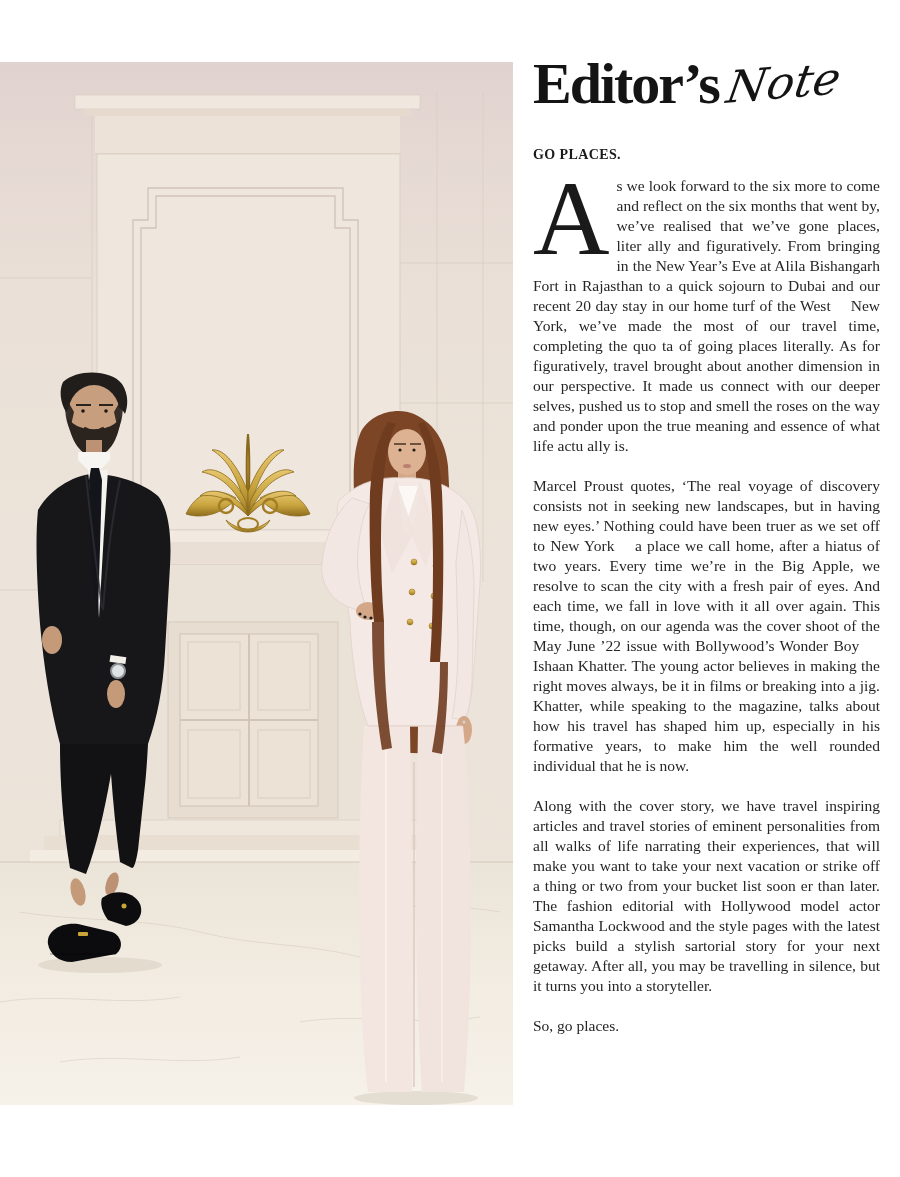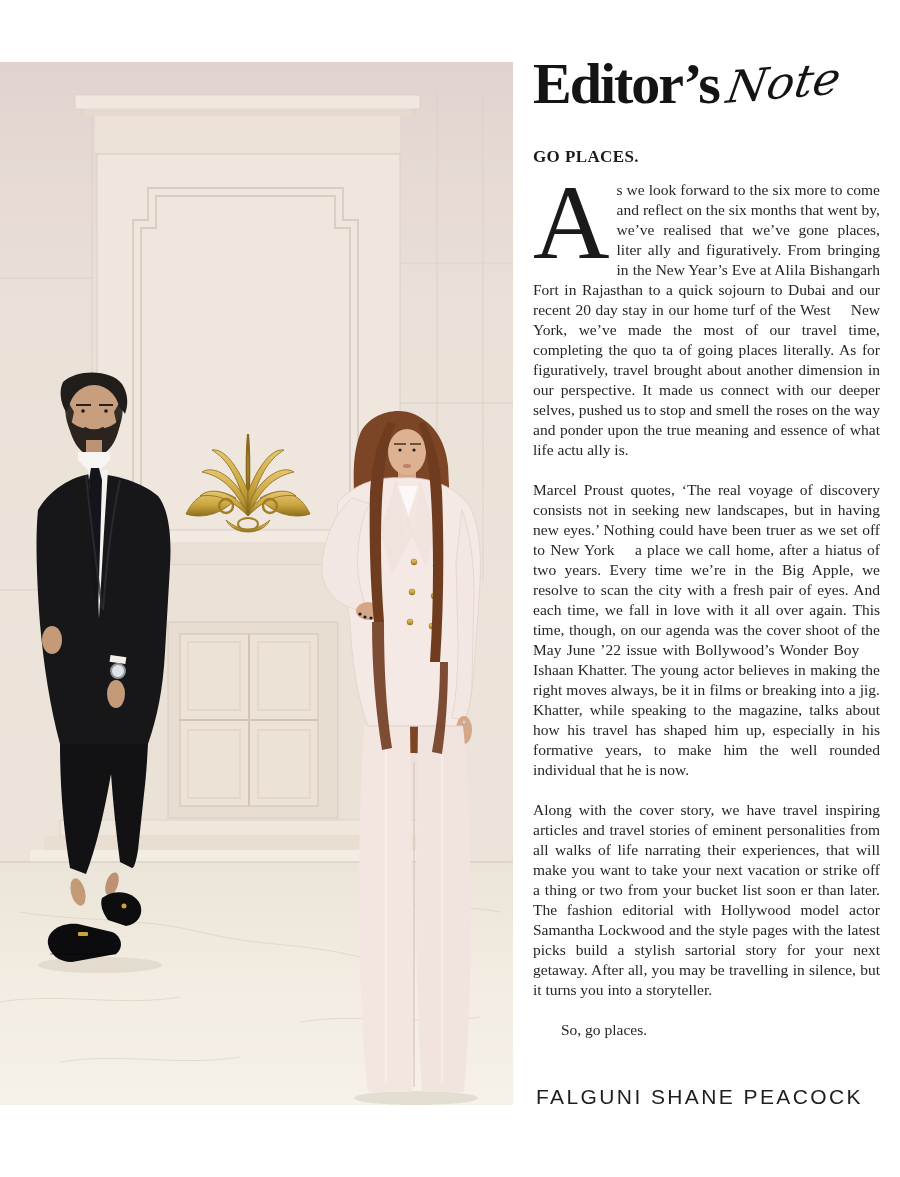--- a/index.html
+++ b/index.html
@@ -7,24 +7,24 @@
         font-family:"Liberation Serif",serif;color:#222;}
   .photo{position:absolute;left:0;top:62px;width:513px;height:1043px;}
   .photo svg{display:block;}
   .column{position:absolute;left:533px;top:40px;width:347px;}
   .masthead{white-space:nowrap;margin:10px 0 0 0;}
   .title-main{font-family:"Liberation Serif",serif;font-weight:700;
               font-size:58px;letter-spacing:-2px;color:#141414;}
   .title-script{display:inline-block;font-family:"DejaVu Serif",serif;font-style:italic;
                 font-weight:400;font-size:45px;color:#141414;margin-left:4px;
                 transform:skewX(-14deg) rotate(-5deg);transform-origin:left bottom;}
-  .section-heading{margin:30px 0 0 0;font-size:17px;font-weight:700;letter-spacing:.4px;color:#1b1b1b;}
+  .section-heading{margin:30px 0 0 0;font-size:14px;font-weight:700;letter-spacing:.4px;color:#1b1b1b;}
   .body-copy{margin-top:13px;}
   .body-copy p{margin:0 0 20px 0;font-size:15.5px;line-height:20px;text-align:justify;color:#262626;}
-  .body-copy p.closing{margin-top:2px;text-align:left;margin-left:28px;}
+  .body-copy p.closing{margin-top:2px;text-align:left;}
   .dropcap{float:left;font-size:106px;line-height:82px;height:82px;margin:2px 7px 0 0;
            color:#1a1a1a;font-family:"Liberation Serif",serif;}
   .brand{position:absolute;left:536px;top:1085px;font-family:"Liberation Sans",sans-serif;
          font-size:21px;letter-spacing:2.4px;font-weight:400;color:#1f1f1f;white-space:nowrap;}
 </style>
 </head>
 <body>
 
 <div class="page">
 
@@ -208,15 +208,14 @@
     <h2 class="section-heading">GO PLACES.</h2>
 
     <div class="body-copy">
       <p><span class="dropcap">A</span><span>s we look forward to the six more to come and reflect on the six months that went by, we’ve realised that we’ve gone places, liter ally and figuratively. From bringing in the New Year’s Eve at Alila Bishangarh Fort in Rajasthan to a quick sojourn to Dubai and our recent 20 day stay in our home turf of the West  New York, we’ve made the most of our travel time, completing the quo ta of going places literally. As for figuratively, travel brought about another dimension in our perspective. It made us connect with our deeper selves, pushed us to stop and smell the roses on the way and ponder upon the true meaning and essence of what life actu ally is.</span></p>
       <p>Marcel Proust quotes, ‘The real voyage of discovery consists not in seeking new landscapes, but in having new eyes.’ Nothing could have been truer as we set off to New York  a place we call home, after a hiatus of two years. Every time we’re in the Big Apple, we resolve to scan the city with a fresh pair of eyes. And each time, we fall in love with it all over again. This time, though, on our agenda was the cover shoot of the May June ’22 issue with Bollywood’s Wonder Boy  Ishaan Khatter. The young actor believes in making the right moves always, be it in films or breaking into a jig. Khatter, while speaking to the magazine, talks about how his travel has shaped him up, especially in his formative years, to make him the well rounded individual that he is now.</p>
       <p>Along with the cover story, we have travel inspiring articles and travel stories of eminent personalities from all walks of life narrating their experiences, that will make you want to take your next vacation or strike off a thing or two from your bucket list soon er than later. The fashion editorial with Hollywood model actor Samantha Lockwood and the style pages with the latest picks build a stylish sartorial story for your next getaway. After all, you may be travelling in silence, but it turns you into a storyteller.</p>
       <p class="closing">So, go places.</p>
     </div>
   </div>
 
-  <div class="brand">FALGUNI SHANE PEACOCK</div>
 
 </div>
 
 </body></html>

